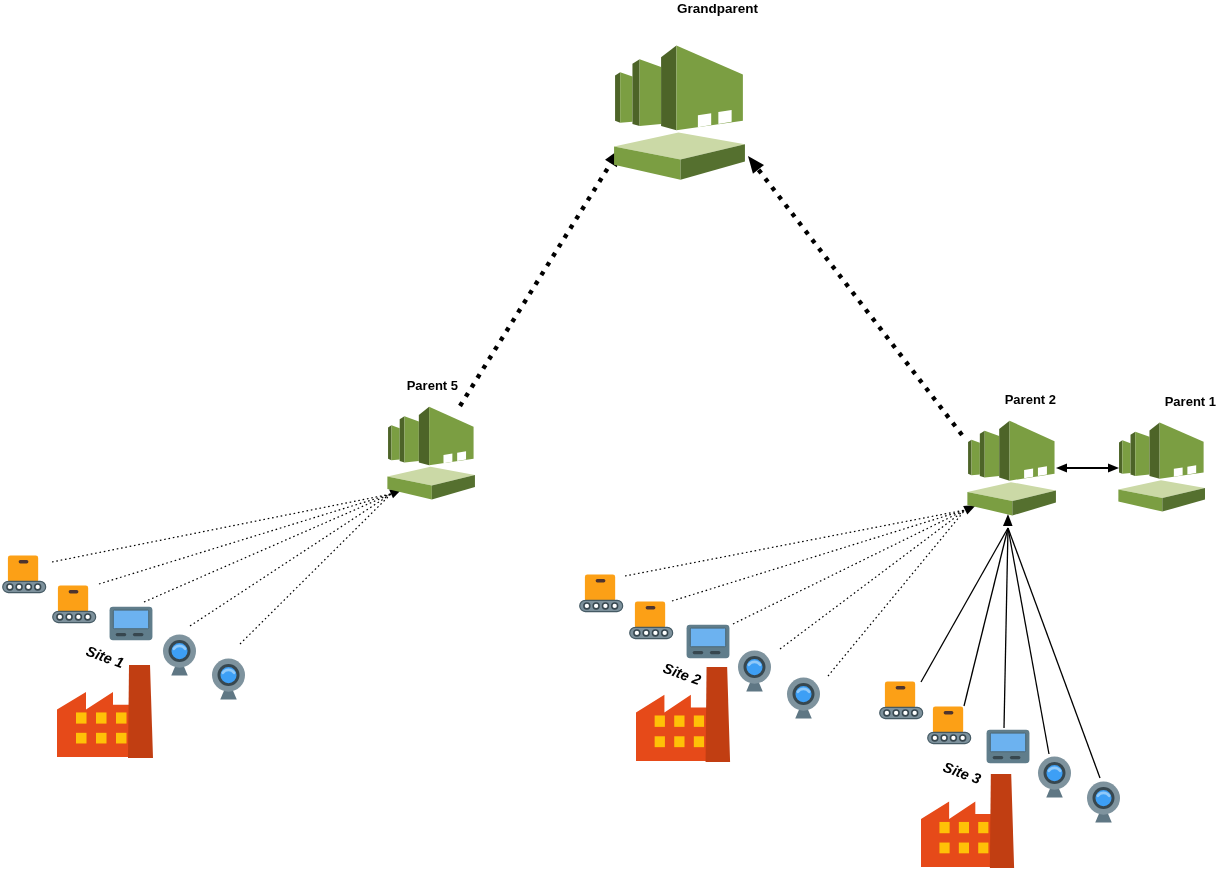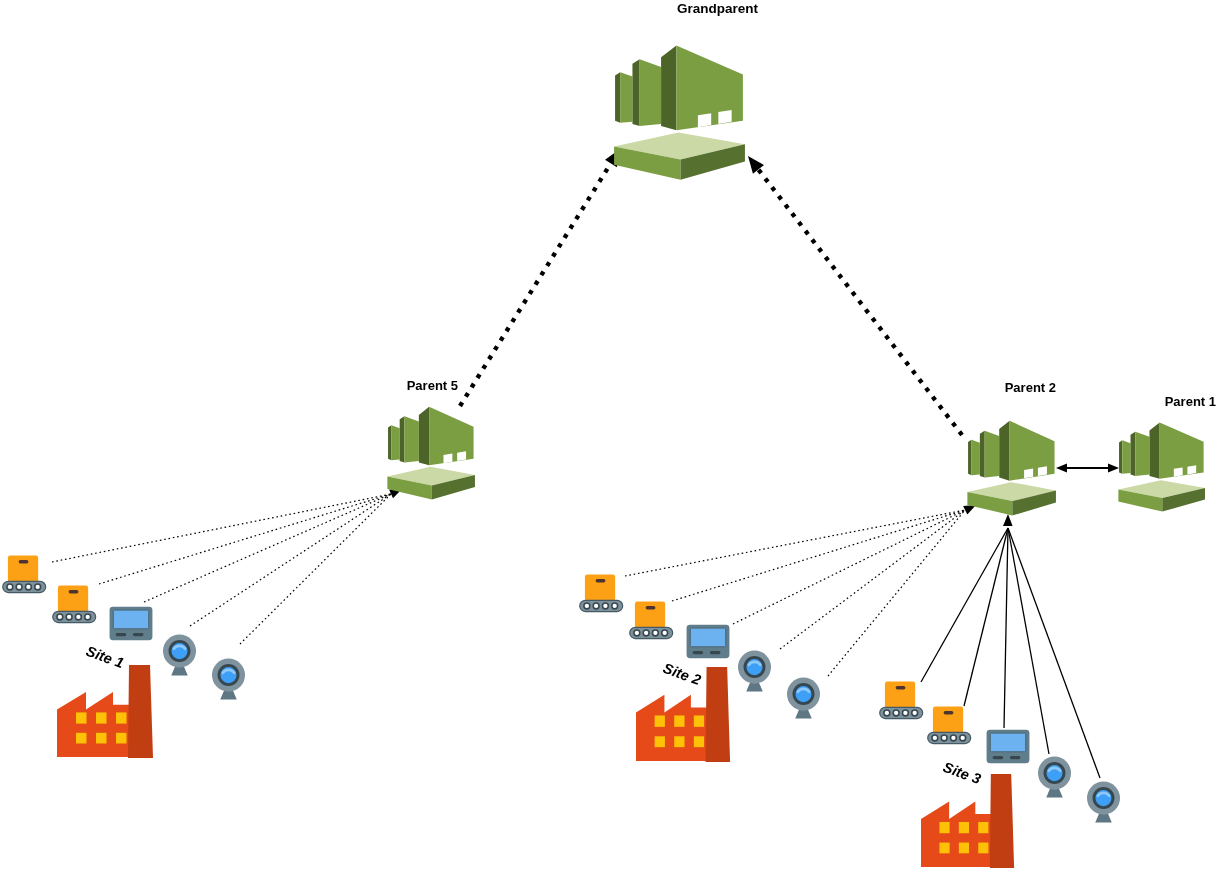--- a/index.html
+++ b/index.html
@@ -120,21 +120,21 @@
     </svg>
   <svg class="abs" style="left:966px;top:417px" width="92" height="100" viewBox="0 0 133 132" preserveAspectRatio="none">
       <use href="#ico-building"></use>
     </svg>
   <svg class="abs" style="left:1117px;top:419px" width="90" height="94" viewBox="0 0 133 132" preserveAspectRatio="none">
       <use href="#ico-building"></use>
     </svg>
 
   <div class="lbl lbl-gp" style="left:638px;top:2px;width:120px">Grandparent</div>
   <div class="lbl" style="left:358px;top:379px;width:100px">Parent 5</div>
-  <div class="lbl" style="left:956px;top:381px;width:100px">Parent 2</div>
+  <div class="lbl" style="left:956px;top:393px;width:100px">Parent 2</div>
   <div class="lbl" style="left:1116px;top:395px;width:100px">Parent 1</div>
 
   <svg class="abs" style="left:2px;top:555px" width="45" height="41" viewBox="0 0 46 42">
       <use href="#ico-conveyor"></use>
     </svg>
   <svg class="abs" style="left:52px;top:585px" width="45" height="41" viewBox="0 0 46 42">
       <use href="#ico-conveyor"></use>
     </svg>
   <svg class="abs" style="left:109px;top:606px" width="44" height="35" viewBox="0 0 46 36">
       <use href="#ico-computer"></use>

